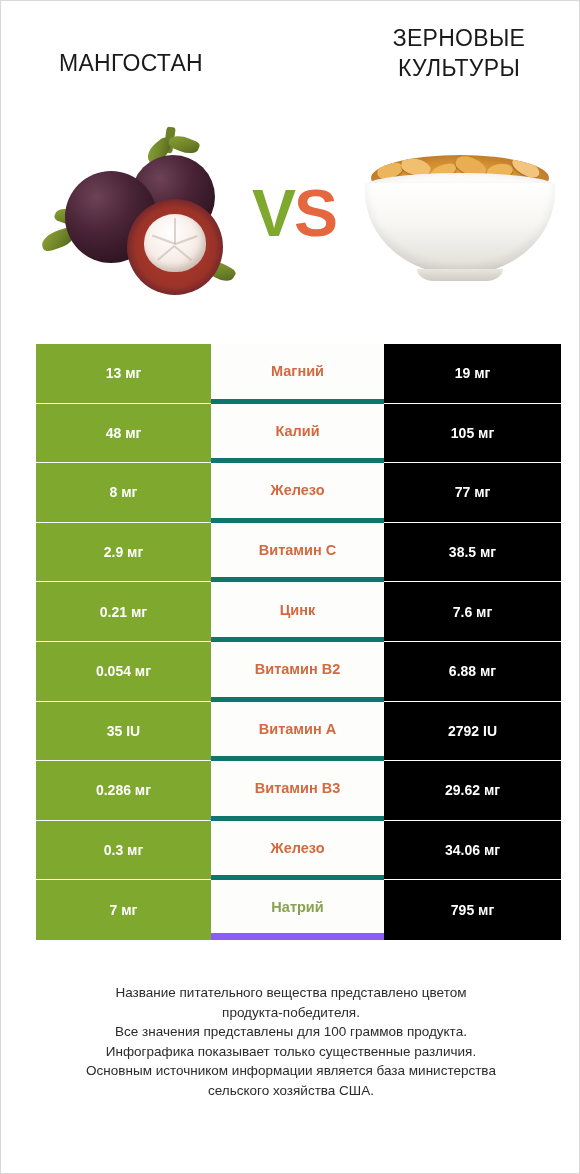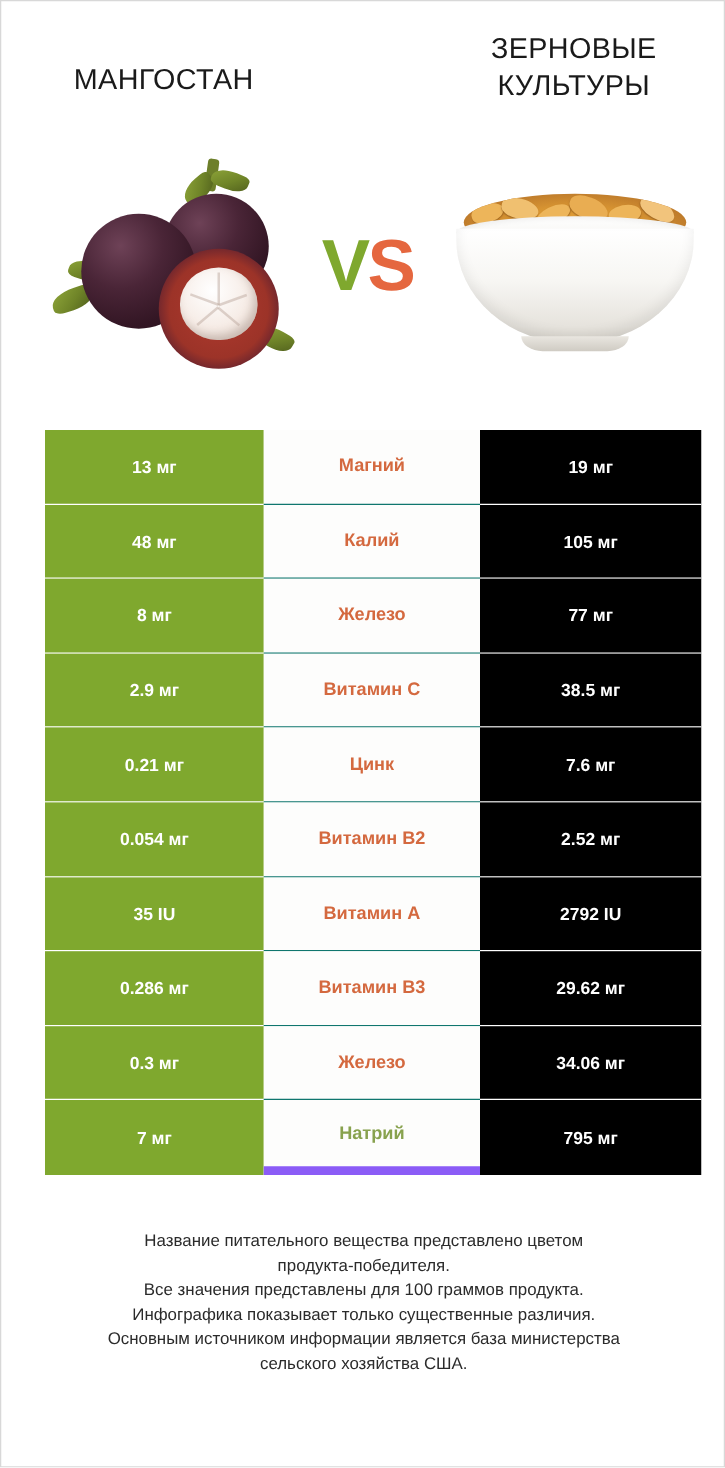--- a/index.html
+++ b/index.html
@@ -64,21 +64,21 @@
   }
   .hero-left  { left: 18px;  width: 230px; }
   .hero-right { left: 348px; width: 220px; }
 
   .vs {
     position: absolute;
     left: 238px;
     top: 55px;
     width: 110px;
     height: 90px;
-    font-size: 58px;
+    font-size: 66px;
     line-height: 90px;
     font-weight: 700;
     letter-spacing: -2px;
     text-align: center;
     z-index: 5;
   }
   .vs .v { color: #7FA82E; }
   .vs .s { color: #E5673F; }
 
   
@@ -202,21 +202,21 @@
     border-bottom: 1.5px solid #ffffff;
   }
   .cell-mid {
     width: 178px;
     background: #fdfdfc;
     font-size: 14.5px;
     font-weight: 700;
   }
   .cell-mid.win-orange {
     color: #D4693F;
-    border-bottom: 1px solid #0f766e;
+    border-bottom: 5px solid #0f766e;
   }
   .cell-mid.win-green {
     color: #88A24E;
     border-bottom: 7px solid #8b5cf6;
   }
   .row:last-child .cell-left,
   .row:last-child .cell-right { border-bottom: none; }
 
   
   .footer {
@@ -315,21 +315,21 @@
         <div class="cell cell-right">38.5 мг</div>
       </div>
       <div class="row">
         <div class="cell cell-left">0.21 мг</div>
         <div class="cell cell-mid win-orange">Цинк</div>
         <div class="cell cell-right">7.6 мг</div>
       </div>
       <div class="row">
         <div class="cell cell-left">0.054 мг</div>
         <div class="cell cell-mid win-orange">Витамин B2</div>
-        <div class="cell cell-right">2.52 мг</div>
+        <div class="cell cell-right">6.88 мг</div>
       </div>
       <div class="row">
         <div class="cell cell-left">35 IU</div>
         <div class="cell cell-mid win-orange">Витамин A</div>
         <div class="cell cell-right">2792 IU</div>
       </div>
       <div class="row">
         <div class="cell cell-left">0.286 мг</div>
         <div class="cell cell-mid win-orange">Витамин B3</div>
         <div class="cell cell-right">29.62 мг</div>

